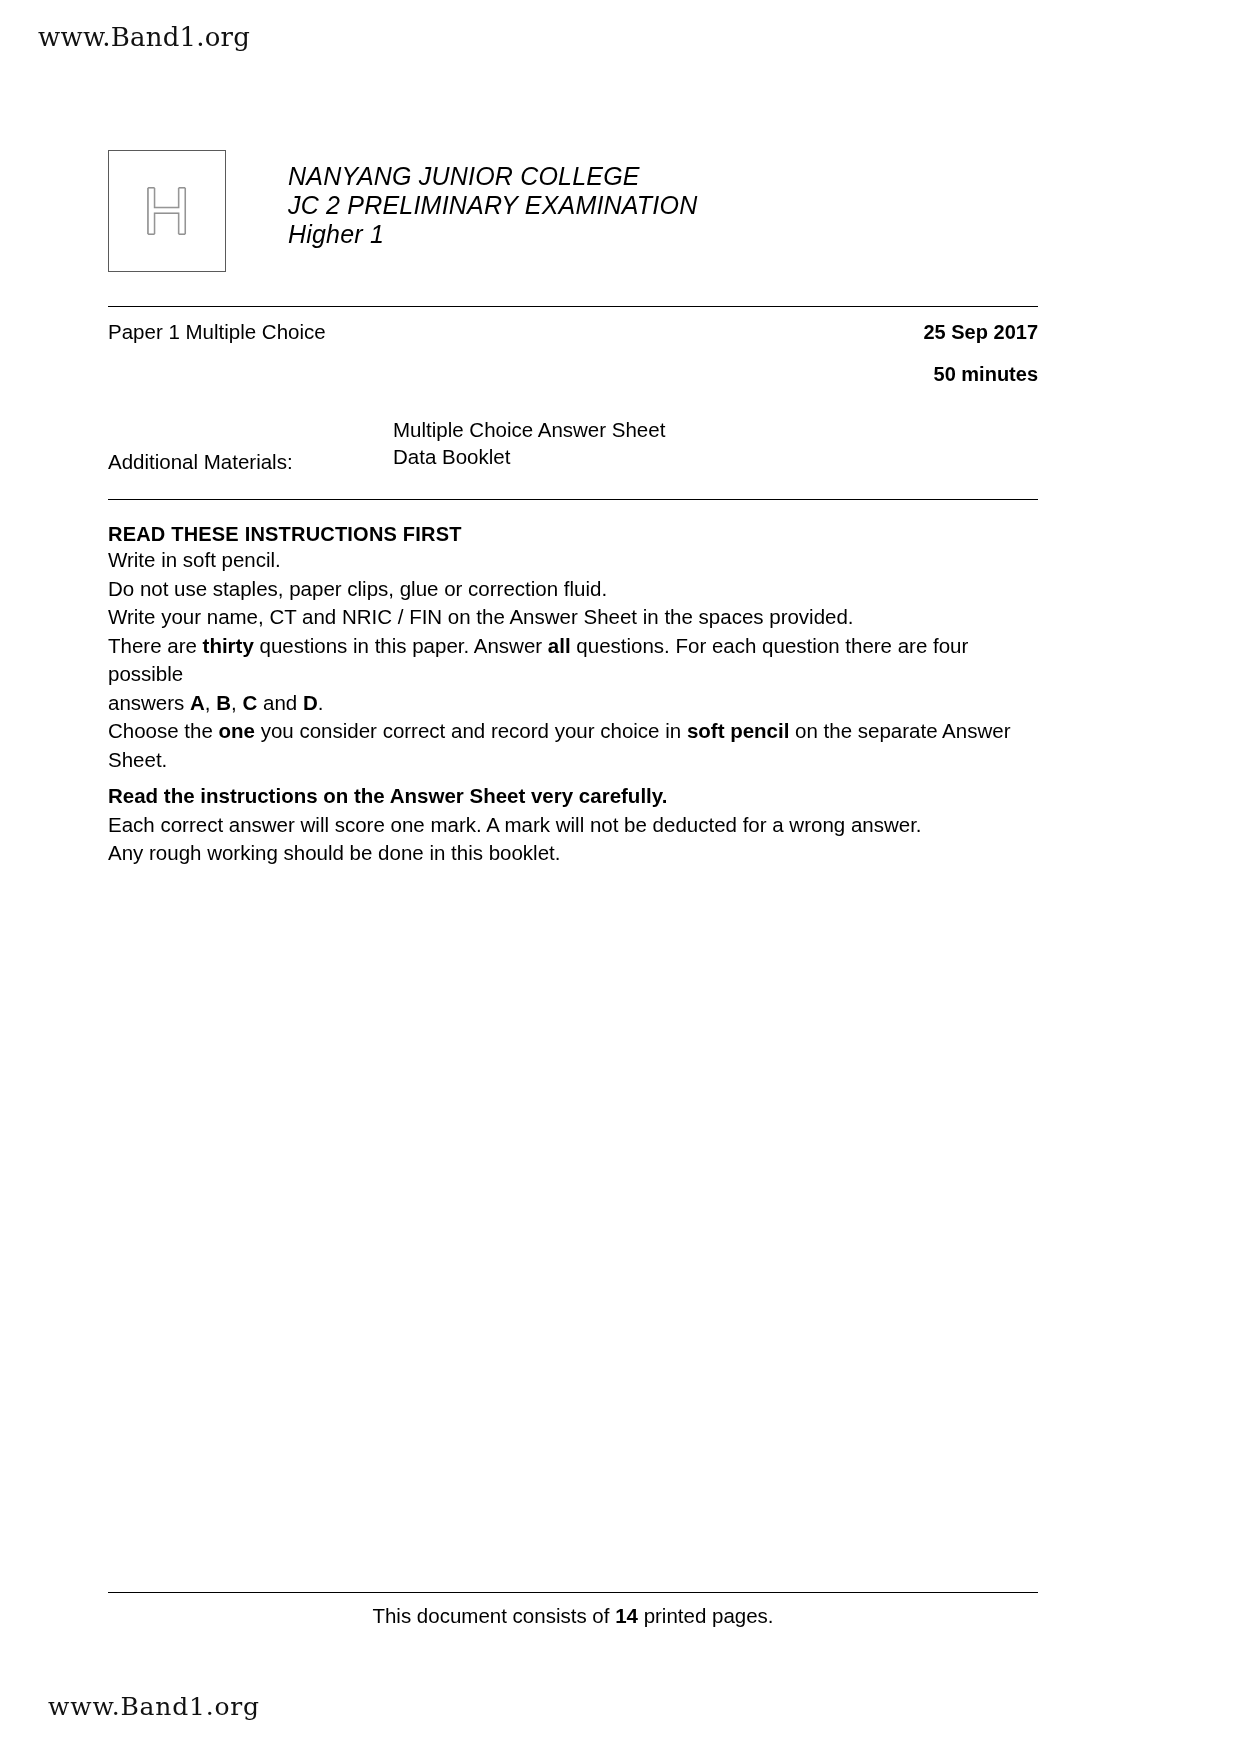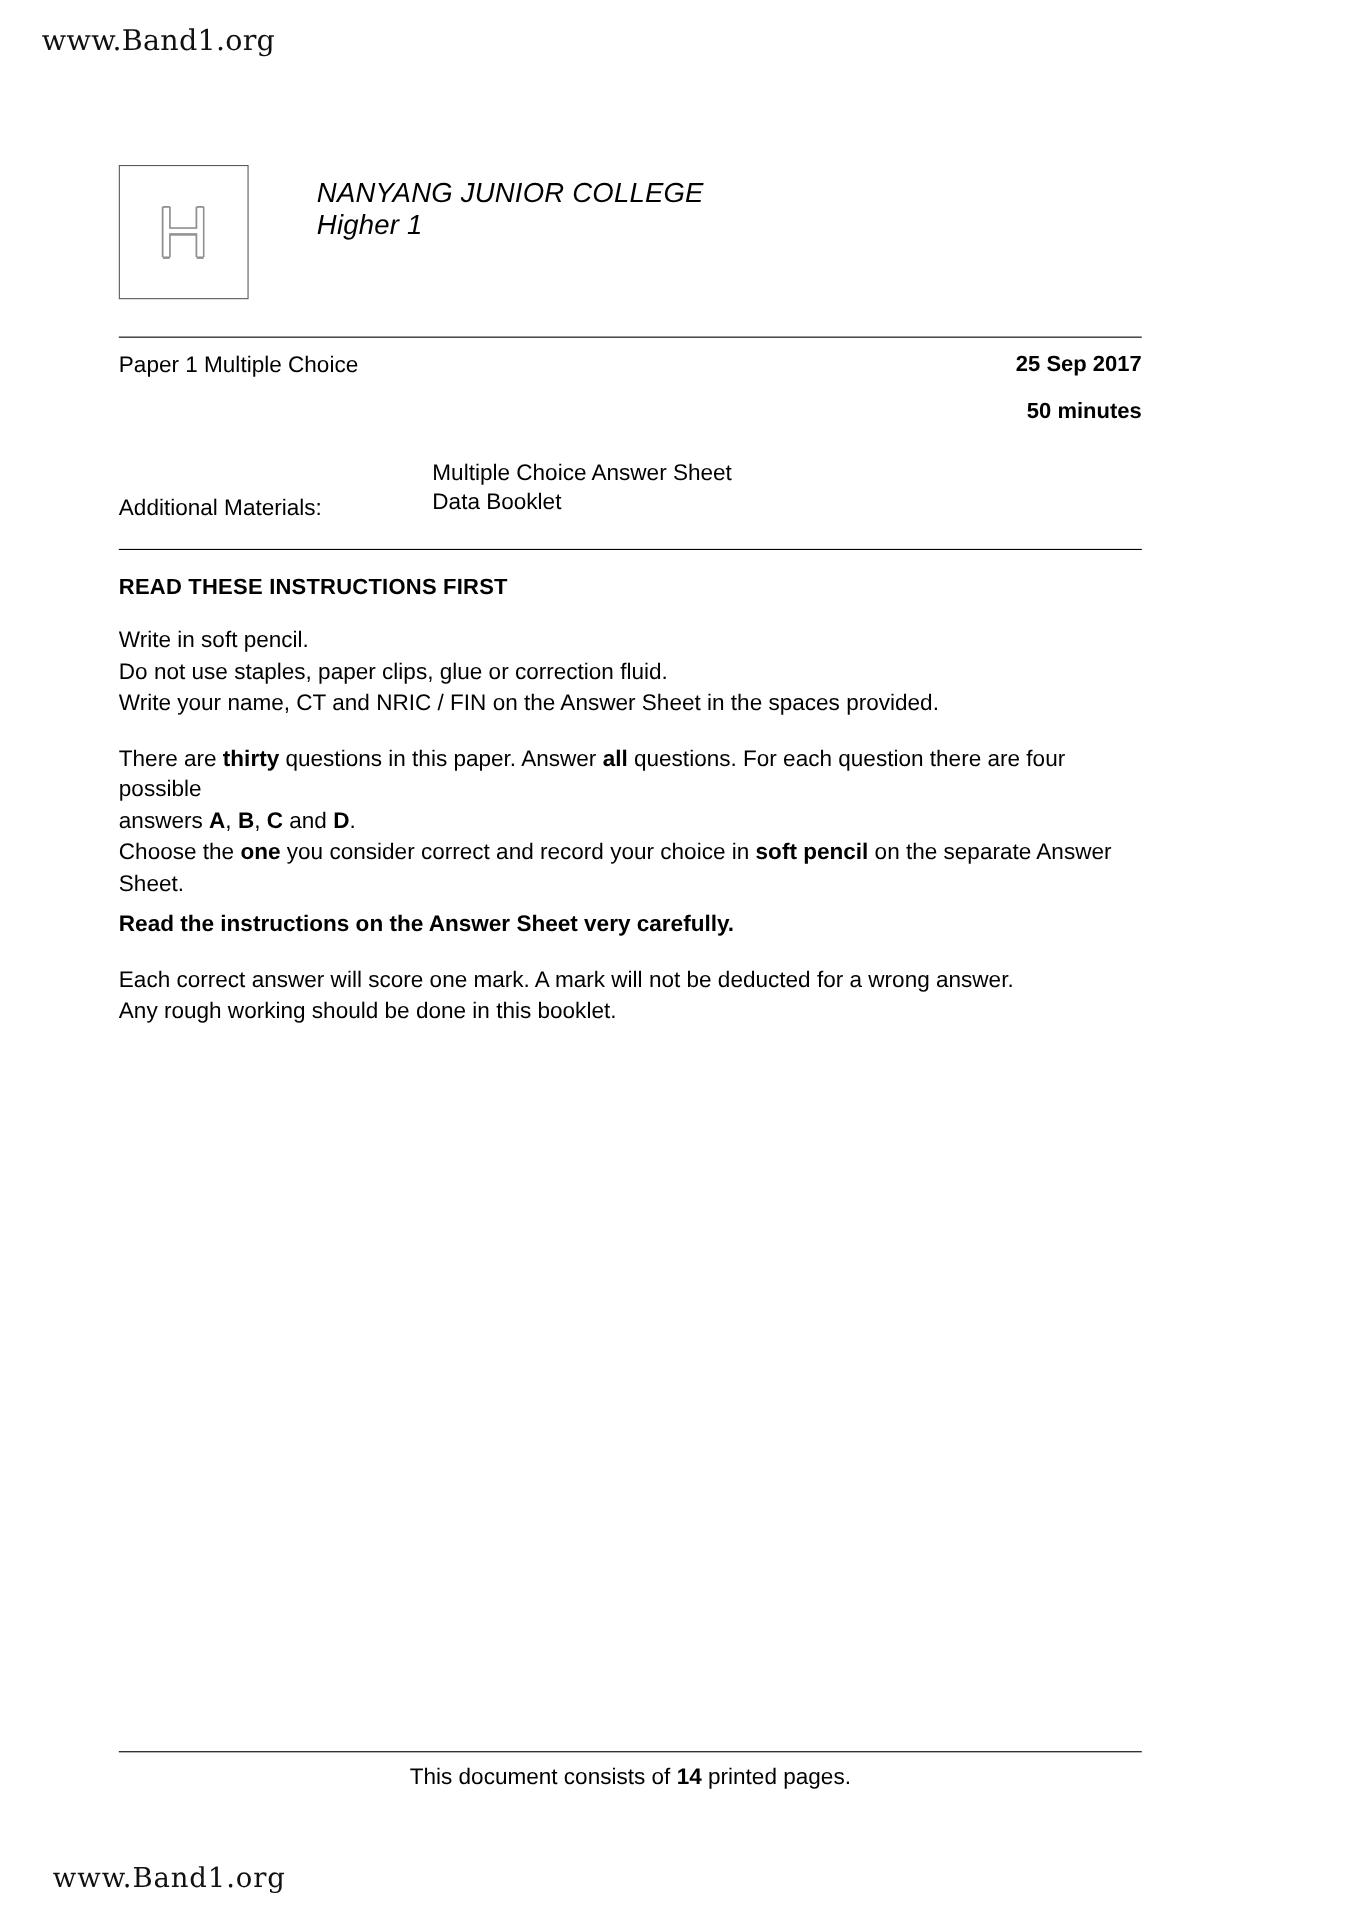--- a/index.html
+++ b/index.html
@@ -96,21 +96,21 @@
     letter-spacing: 0.3px;
   }
   .code {
     font-size: 26px;
     font-weight: bold;
     letter-spacing: 0.2px;
   }
   .paper-row {
     display: flex;
     justify-content: space-between;
-    align-items: flex-start;
+    align-items: center;
     margin-top: 13px;
   }
   .paper-label {
     font-size: 20.5px;
   }
   .date {
     font-size: 20px;
     font-weight: bold;
   }
   .duration-row {
@@ -136,21 +136,20 @@
   .materials-items div {
     white-space: nowrap;
   }
   .instr-title {
     margin-top: 23px;
     font-size: 20px;
     font-weight: bold;
     letter-spacing: 0.2px;
   }
   .para {
-    margin-top: 22px;
     font-size: 20.5px;
     line-height: 28.5px;
   }
   .para.tight {
     margin-top: 8px;
   }
   .para b {
     font-weight: bold;
   }
   .footer-rule {
@@ -186,20 +185,21 @@
   <div class="wm-top">www.Band1.org</div>
 
   <div class="content">
 
     <div class="head-block">
       <div class="logo-box">
         <span class="logo-letter">H</span>
       </div>
       <div class="school-lines">
         <div>NANYANG JUNIOR COLLEGE</div>
+        <div>JC 2  PRELIMINARY EXAMINATION</div>
         <div>Higher 1</div>
       </div>
     </div>
 
     <div class="rule"></div>
 
 
     <div class="paper-row">
       <div class="paper-label">Paper 1  Multiple Choice</div>
       <div class="date">25 Sep 2017</div>

